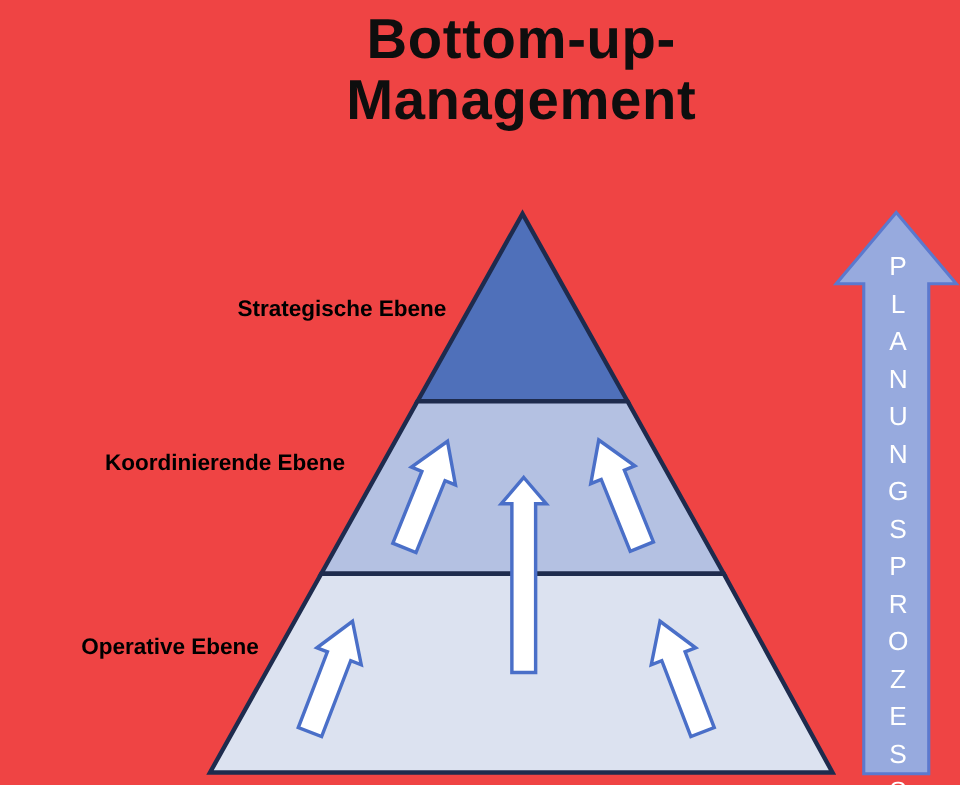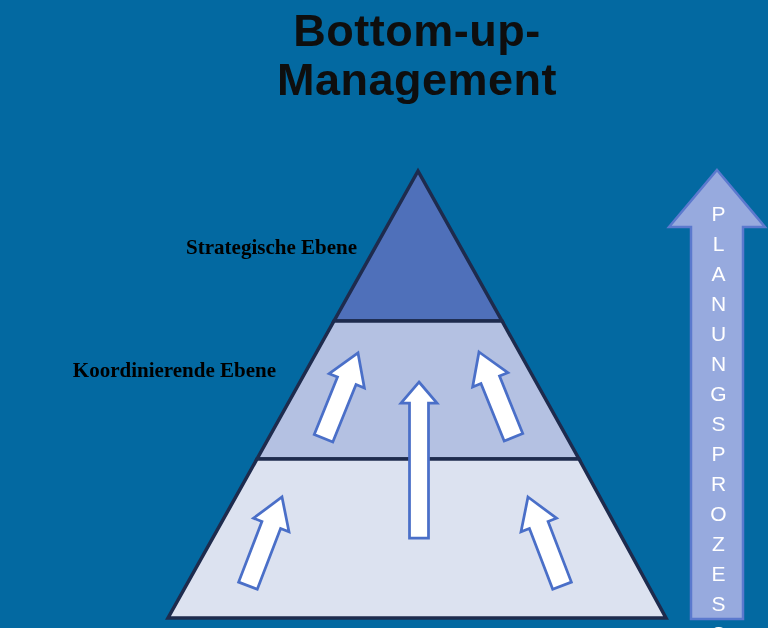--- a/index.html
+++ b/index.html
@@ -1,43 +1,42 @@
 <!DOCTYPE html>
 <html><head>
 <meta charset="utf-8">
 <style>
   html, body { margin: 0; padding: 0; background: #ffffff; }
   .canvas {
     position: relative;
     width: 768px;
     height: 628px;
-    background: #0369a1;
+    background: #ef4444;
     font-family: "Liberation Sans", sans-serif;
     overflow: hidden;
   }
   .title {
     position: absolute;
     top: 6px;
     left: 97px;
     width: 640px;
     text-align: center;
     font-size: 45px;
     font-weight: 800;
     line-height: 49px;
     color: #0e0e0e;
     letter-spacing: 0.5px;
   }
   .level-label {
     position: absolute;
-    font-size: 21px;
+    font-size: 18px;
     font-weight: 700;
     color: #000000;
     white-space: nowrap;
     line-height: 28px;
-    font-family: Liberation Serif, serif;
   }
   .label-strategische  { top: 233px; right: 411px; }
   .label-koordinierende{ top: 356px; right: 492px; }
   .label-operative     { top: 503px; right: 561px; }
   svg.diagram { position: absolute; top: 0; left: 0; }
   .pyramid-poly { stroke: #1e2b4d; stroke-width: 3.5; stroke-linejoin: miter; }
   .flow-arrow   { stroke: #4a6fc8; stroke-width: 2.75; stroke-linejoin: miter; }
   .plan-arrow-shape { stroke: #5b79ce; stroke-width: 2.5; stroke-linejoin: miter; }
   .plan-arrow-text {
     position: absolute;
@@ -74,16 +73,17 @@
     <path class="flow-arrow" d="M0 0 L19 30 L10 30 L10 92 L-10 92 L-10 30 L-19 30 Z" transform="translate(479,352) rotate(-22)" fill="#ffffff"></path>
     <path class="flow-arrow" d="M0 0 L18 21 L9.5 21 L9.5 156 L-9.5 156 L-9.5 21 L-18 21 Z" transform="translate(419,382)" fill="#ffffff"></path>
     <path class="flow-arrow" d="M0 0 L19 30 L10 30 L10 95 L-10 95 L-10 30 L-19 30 Z" transform="translate(282,497) rotate(21)" fill="#ffffff"></path>
     <path class="flow-arrow" d="M0 0 L19 30 L10 30 L10 95 L-10 95 L-10 30 L-19 30 Z" transform="translate(528,497) rotate(-21)" fill="#ffffff"></path>
 
     <polygon class="plan-arrow-shape" points="717,170 765,227 743,227 743,619 691,619 691,227 669,227" fill="#97aade"></polygon>
   </svg>
 
   <div class="level-label label-strategische">Strategische Ebene</div>
   <div class="level-label label-koordinierende">Koordinierende Ebene</div>
+  <div class="level-label label-operative">Operative Ebene</div>
 
   <div class="plan-arrow-text">PLANUNGSPROZESS</div>
 
 </div>
 
 </body></html>

